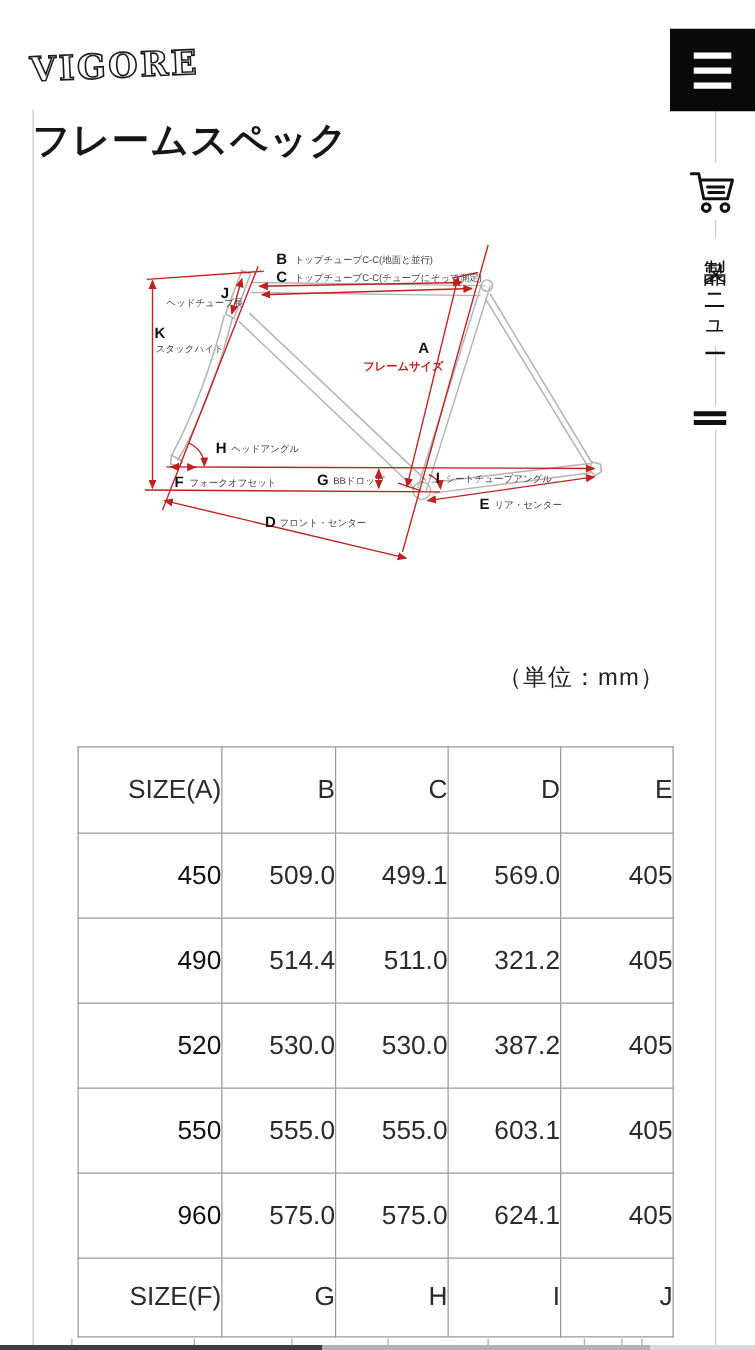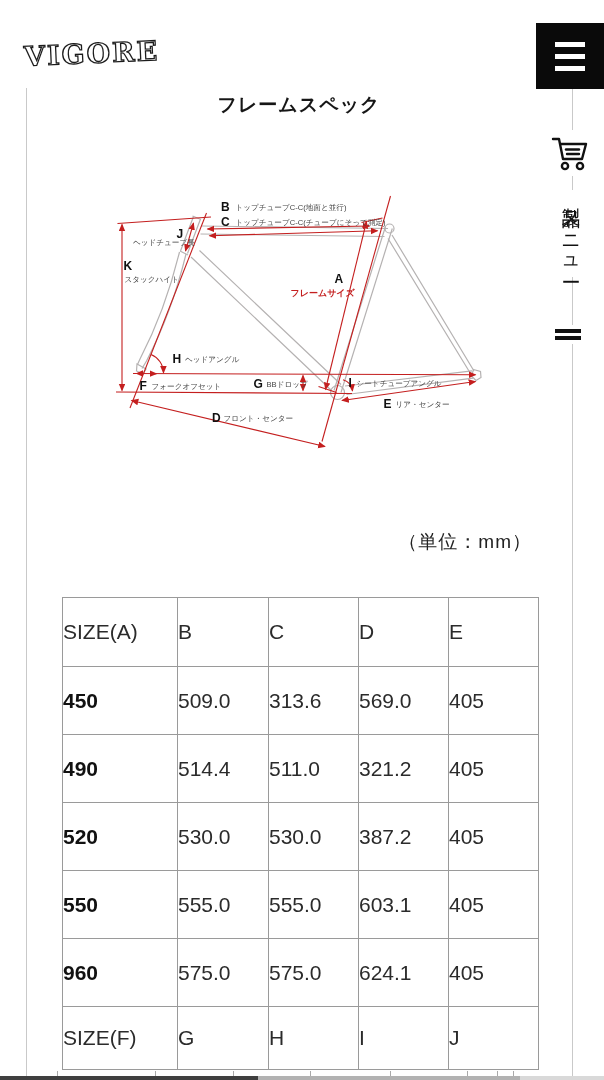--- a/index.html
+++ b/index.html
@@ -16,47 +16,47 @@
           font-size:27px; letter-spacing:2px; color:#fff;
           -webkit-text-stroke:1.3px #1c1c1c; transform:rotate(-2.5deg); }
 
   
   #menu-btn { left:536px; top:23px; width:68px; height:66px; background:#0a0a0a;
               display:flex; flex-direction:column; justify-content:center; align-items:center;
               gap:7px; cursor:pointer; }
   #menu-btn .bar { width:30px; height:5px; background:#fff; }
 
   
-  #page-title { left:26px; top:92px; width:546px; text-align:center;
-                font-size:19px; font-weight:bold; color:#161616; letter-spacing:1px; }
+  #page-title { left:26px; top:92px; width:546px; text-align:left;
+                font-size:30px; font-weight:bold; color:#161616; letter-spacing:1px; }
 
   
   #cart { left:549px; top:130px; width:42px; height:46px; background:#fff;
           display:flex; align-items:center; justify-content:center; }
   #vmenu { left:557px; top:190px; width:28px; padding:2px 0; background:#fff;
            writing-mode:vertical-rl; text-orientation:mixed;
            font-family:"DejaVu Serif", serif; font-size:19px; letter-spacing:3px;
            color:#111; text-align:center; }
   #eq-icon { left:555px; top:325px; width:28px; background:#fff; padding:1px 0; }
   #eq-icon .bar { width:26px; height:4px; background:#111; margin:3px 0; }
 
   
   #units { left:330px; top:529px; width:202px; text-align:right;
            font-size:19px; color:#222; letter-spacing:1px; }
 
   
   #spec-table { left:62px; top:597px; border-collapse:collapse; table-layout:fixed; }
-  #spec-table td { border:1px solid #9a9a9a; text-align:left; vertical-align:middle;
+  #spec-table td { border:1px solid #9a9a9a; text-align:right; vertical-align:middle;
                    font-size:21px; color:#2b2b2b; background:#fff; }
   #spec-table .c0 { width:115px; } #spec-table .c1 { width:91px; }
   #spec-table .c2, #spec-table .c3, #spec-table .c4 { width:90px; }
   #spec-table tr.hdr td { height:69px; }
   #spec-table tr.data td { height:68px; }
   #spec-table tr.ftr td { height:63px;margin-left:48px; }
-  #spec-table tr.data td.size { font-weight:bold; color:#111; }
+  #spec-table tr.data td.size { font-weight:normal; color:#111; }
 
   
   .sl { position:absolute; top:1071px; height:5px; width:1px; background:#aaa; }
   #scroll-dark  { left:0; top:1076px; width:258px; height:4px; background:#3f3f3f; }
   #scroll-light { left:258px; top:1076px; width:262px; height:4px; background:#b2b2b2; }
   #scroll-faint { left:520px; top:1076px; width:84px; height:4px; background:#d9d9d9; }
 
   svg text { font-family:"Liberation Sans", sans-serif; }
   .dimtxt  { fill:#444; font-size:7.6px; }
   .lettertxt { fill:#111; font-size:12px; font-weight:bold; }
@@ -173,21 +173,21 @@
       <tr class="hdr">
         <td class="c0">SIZE(A)</td>
         <td class="c1">B</td>
         <td class="c2">C</td>
         <td class="c3">D</td>
         <td class="c4">E</td>
       </tr>
       <tr class="data">
         <td class="size">450</td>
         <td>509.0</td>
-        <td>313.6</td>
+        <td>499.1</td>
         <td>569.0</td>
         <td>405</td>
       </tr>
       <tr class="data">
         <td class="size">490</td>
         <td>514.4</td>
         <td>511.0</td>
         <td>321.2</td>
         <td>405</td>
       </tr>

